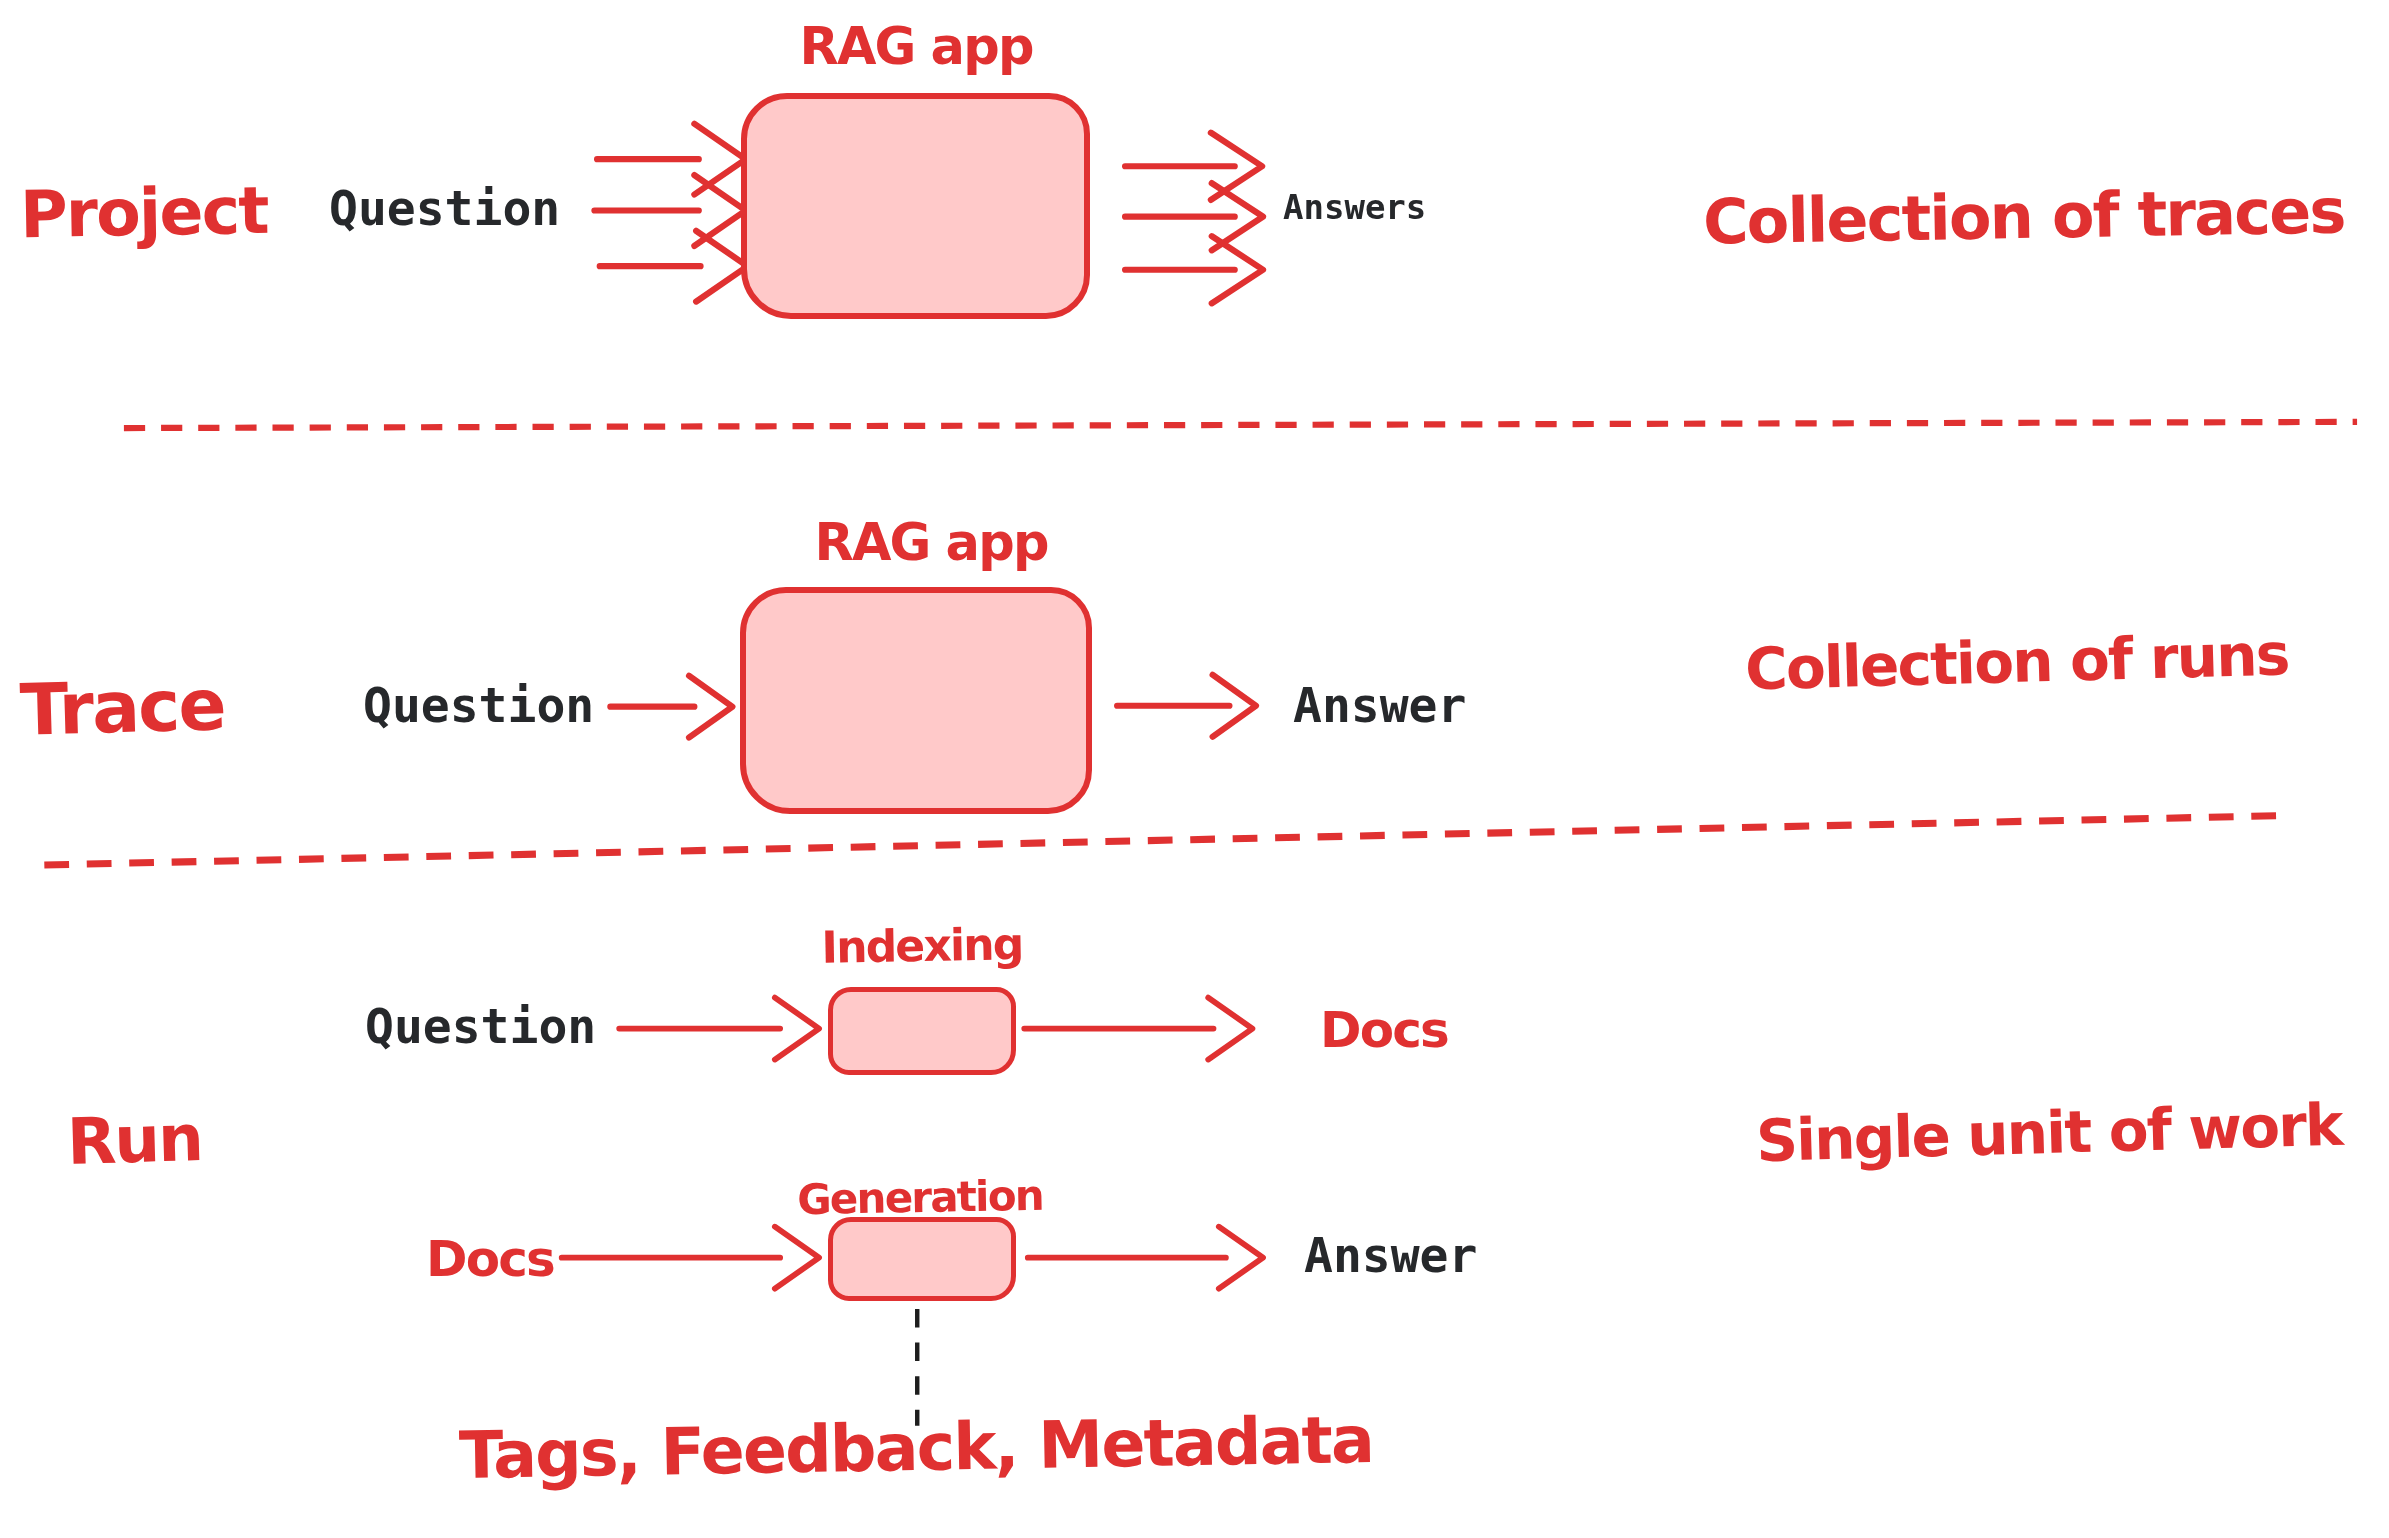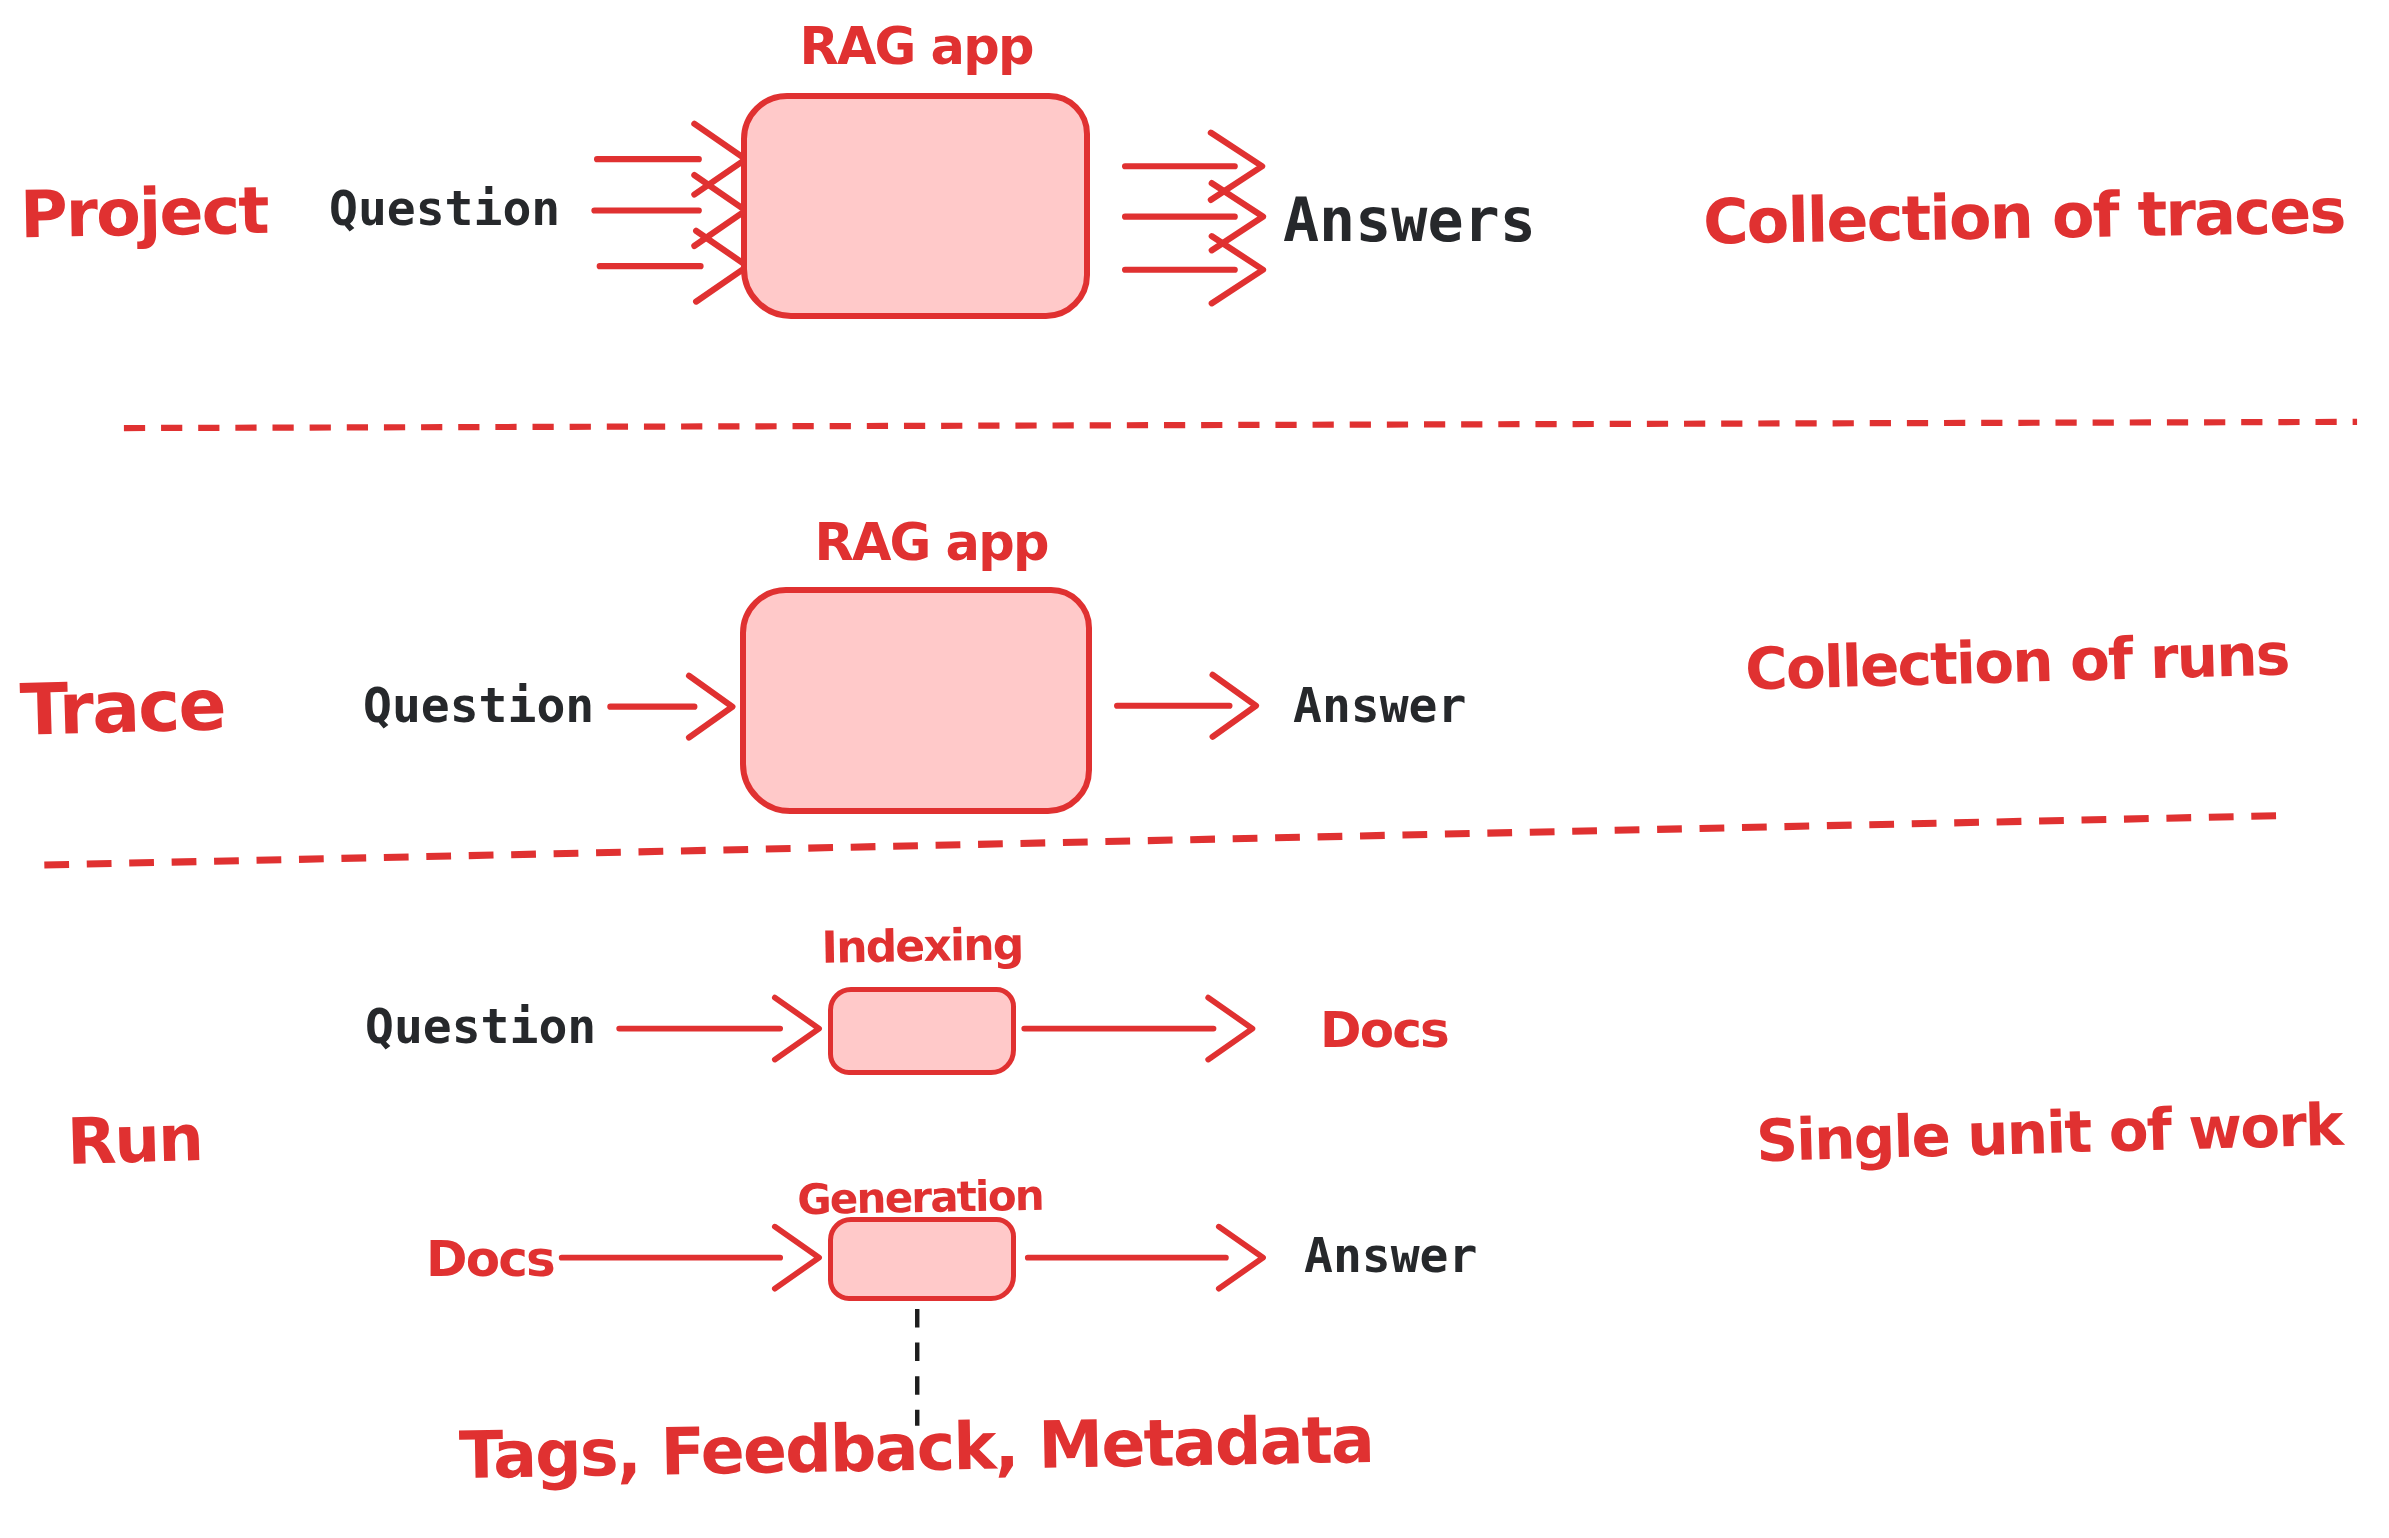--- a/index.html
+++ b/index.html
@@ -81,21 +81,21 @@
   </svg>
 
   <div class="abs hand tilt-1" style="left:19.5px;top:180px;font-size:65px;">Project</div>
 
   <div class="abs mono" style="left:329px;top:184px;font-size:48px;">Question</div>
 
   <div class="abs hand center" style="left:916px;top:21px;font-size:51px;">RAG app</div>
 
   <div class="box big" style="left:741px;top:93px;width:349px;height:226px;"></div>
 
-  <div class="abs mono" style="left:1283px;top:190px;font-size:60px;">Answers</div>
+  <div class="abs mono" style="left:1283px;top:190px;font-size:34px;">Answers</div>
 
   <div class="abs hand tilt-1" style="left:1703px;top:186px;font-size:62px;">Collection of traces</div>
 
   <div class="abs hand tilt-2" style="left:19.5px;top:672px;font-size:71px;">Trace</div>
 
   <div class="abs mono" style="left:363px;top:681px;font-size:48px;">Question</div>
 
   <div class="abs hand center" style="left:931px;top:517px;font-size:51px;">RAG app</div>
 
   <div class="box big" style="left:740px;top:587px;width:352px;height:227px;"></div>

